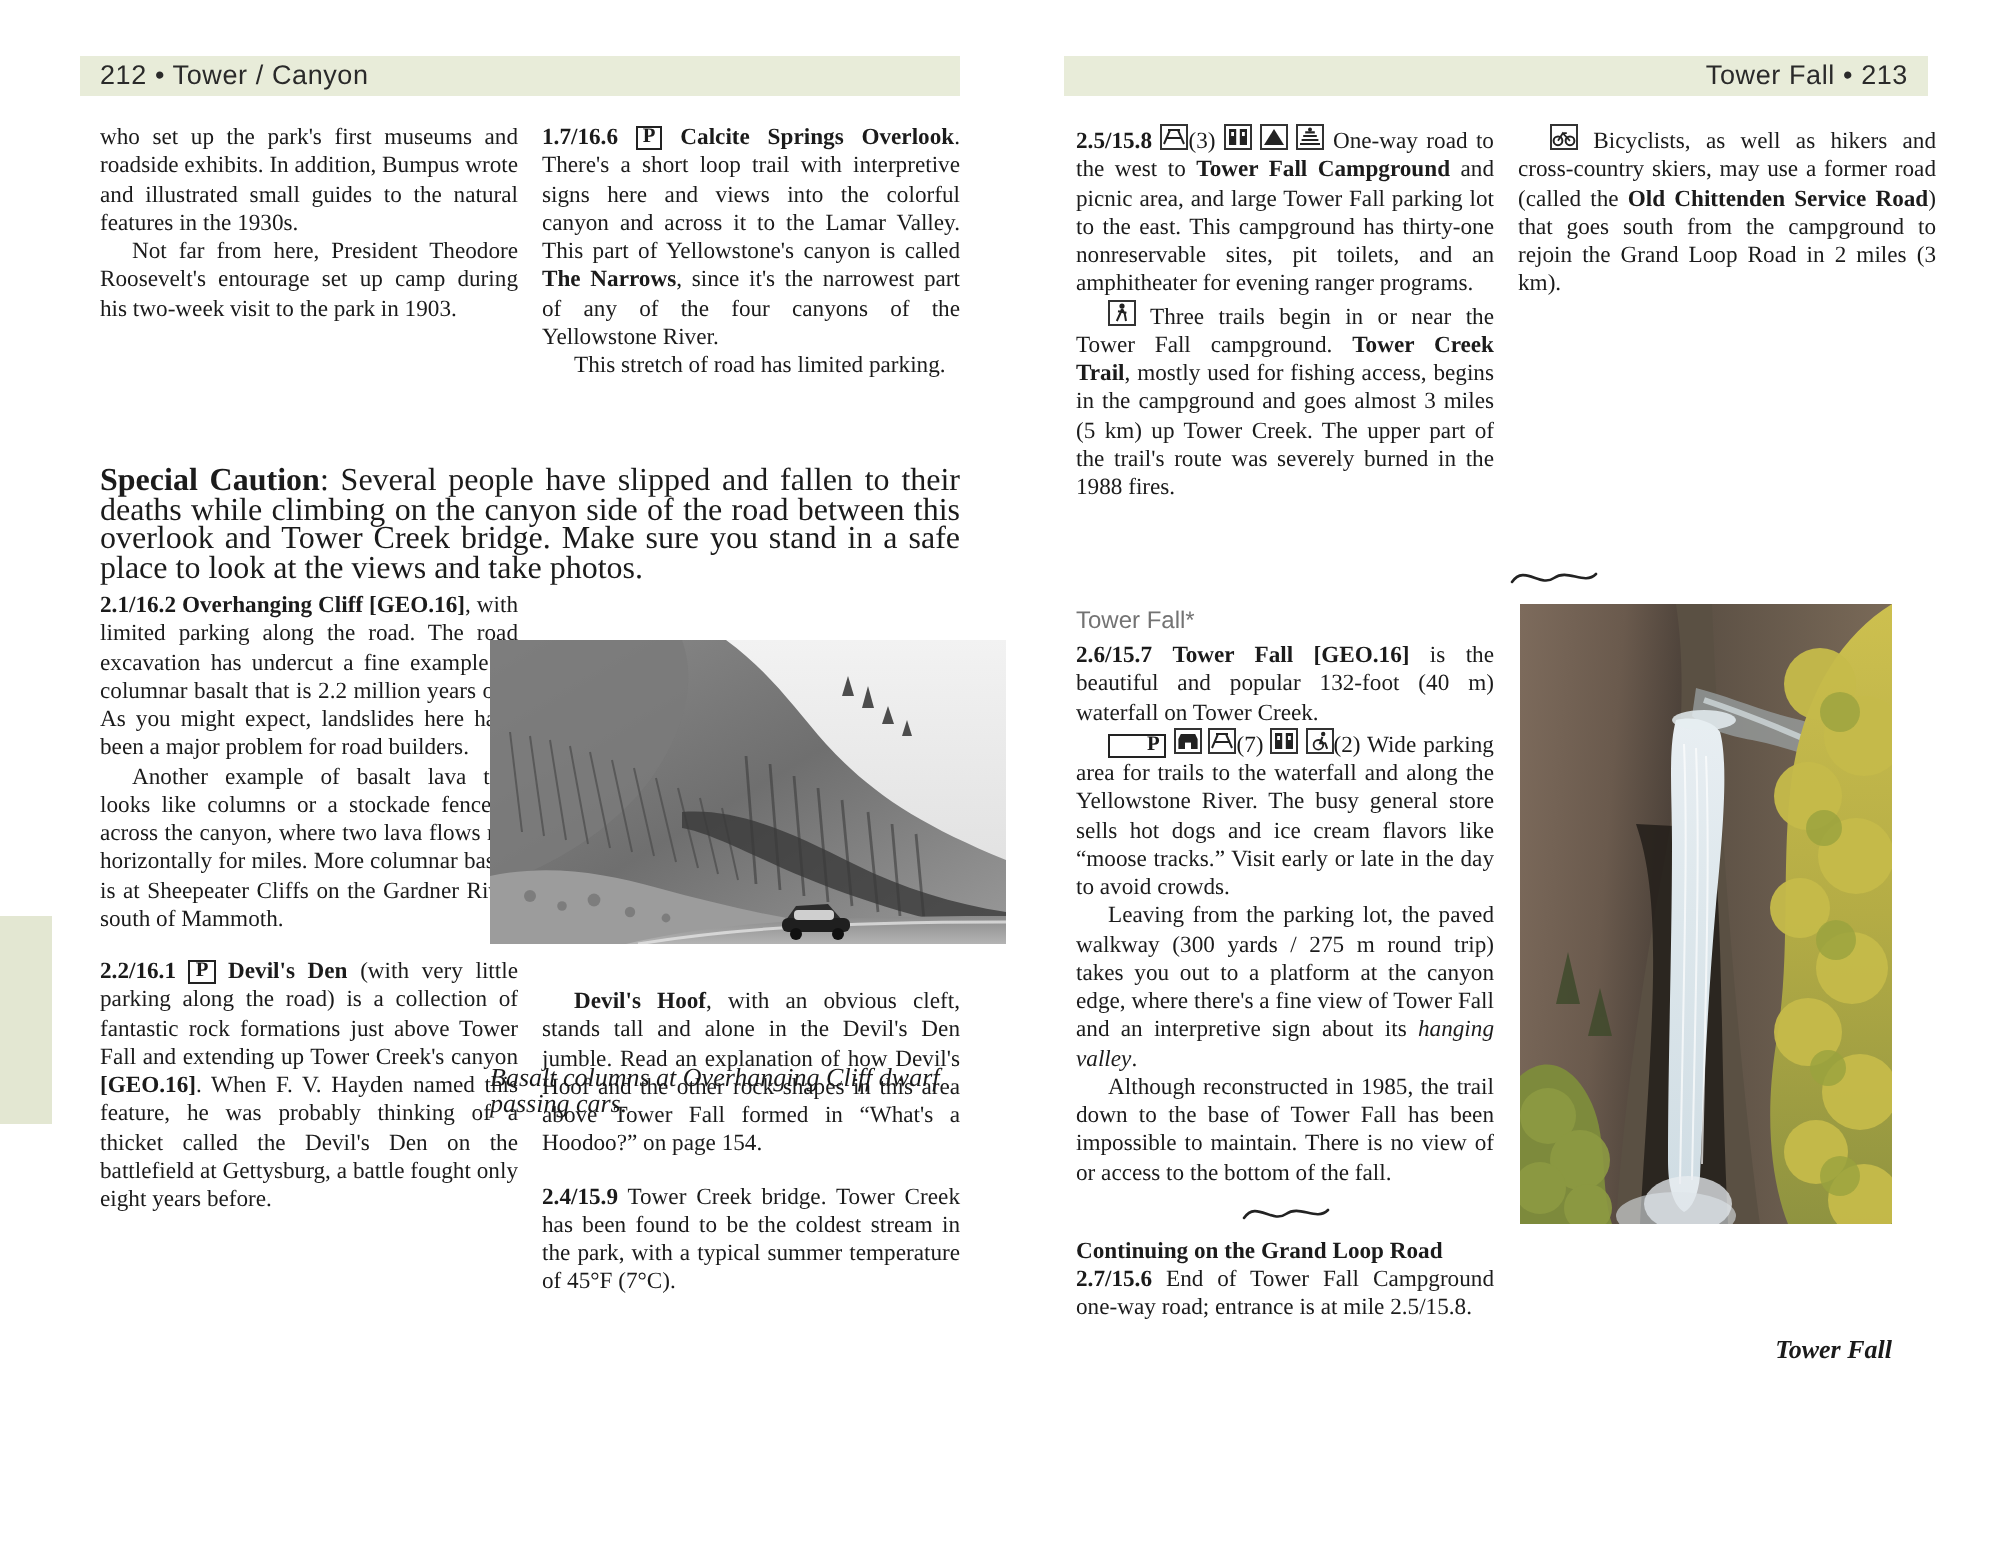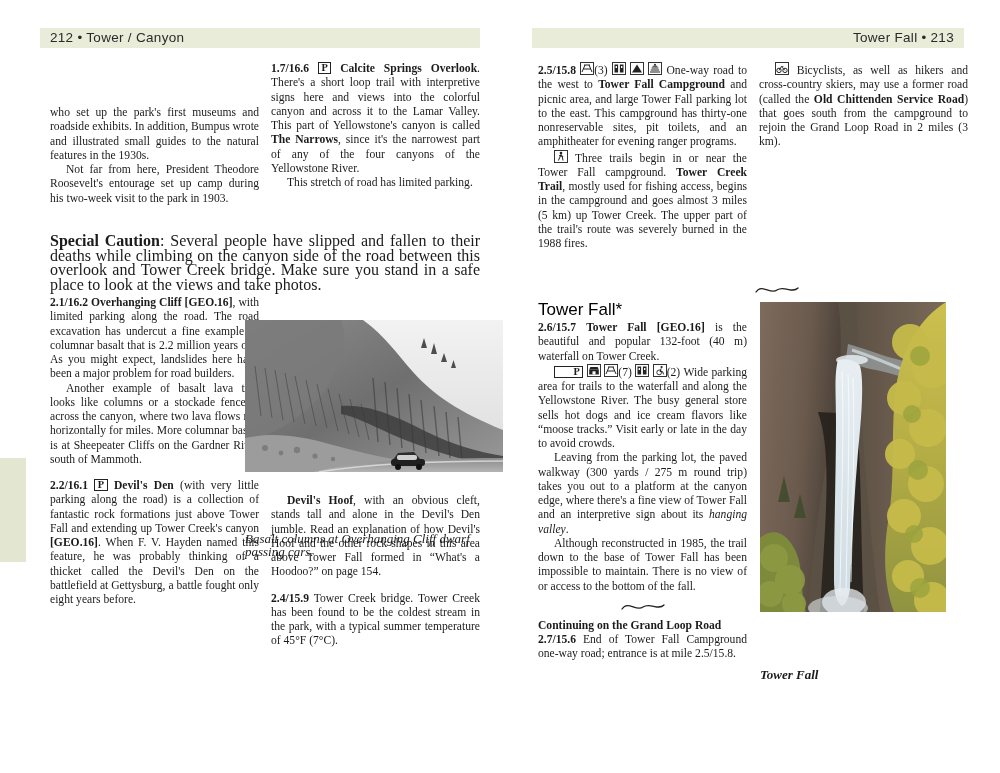--- a/index.html
+++ b/index.html
@@ -37,21 +37,21 @@
   .runhead .rh-left{left:10px;}
   .runhead .rh-right{right:10px;}
 
   .cols{position:absolute;top:62px;left:0;right:0;}
   .col{
     position:absolute;top:0;width:209px;
     font-size:11.6px;line-height:14.25px;
     text-align:justify;
     -webkit-hyphens:auto;hyphens:auto;
   }
-  .page-left .col-a{left:10px;margin-top:44px;}
+  .page-left .col-a{left:10px;}
   .page-left .col-b{left:231px;}
   .page-right .col-a{left:6px;}
   .page-right .col-b{left:227px;}
 
   p{margin:0;text-indent:16px;}
   p.noindent{text-indent:0;}
   p.gap{margin-top:10px;}
 
   b,.bold{font-weight:bold;}
   i,.ital{font-style:italic;}
@@ -89,22 +89,22 @@
     position:absolute;font-style:italic;font-size:13px;line-height:13.4px;
     color:#1b1b1b;
     margin-top:48px;
   }
   .cap-basalt{left:205px;top:484px;width:250px;}
   .photo-fall{left:760px;top:302px;width:186px;height:310px;}
 
   
   .sec-head{
     font-family:"Liberation Sans", sans-serif;
-    font-size:17px;font-weight:400;line-height:20px;
-    margin:0 0 1px 0;color:#000000;
+    font-size:12px;font-weight:400;line-height:20px;
+    margin:0 0 1px 0;color:#737373;
   }
   
   .squig{display:block;text-align:center;margin:7px 0 6px 0;line-height:8px;}
   .squig svg{display:block;margin:0 auto;}
 </style>
 </head>
 <body>
 
 <div class="spread">
 
@@ -383,18 +383,18 @@
             <circle cx="10" cy="292" r="13"></circle>
           <circle cx="34" cy="302" r="12"></circle>
         </g>
 
         <g fill="#3f4a2c" opacity="0.85">
           <path d="M18,200 l6,-26 l6,26 z"></path>
             <path d="M34,216 l6,-24 l6,24 z"></path>
         </g>
       </svg>
     </div>
-    <div class="caption" style="left:228px;top:620px;width:186px;font-weight:bold;">Tower Fall</div>
+    <div class="caption" style="left:228px;top:620px;width:186px;text-align:right;font-weight:bold;">Tower Fall</div>
 
 
   </div>
 
 </div>
 
 </body></html>

